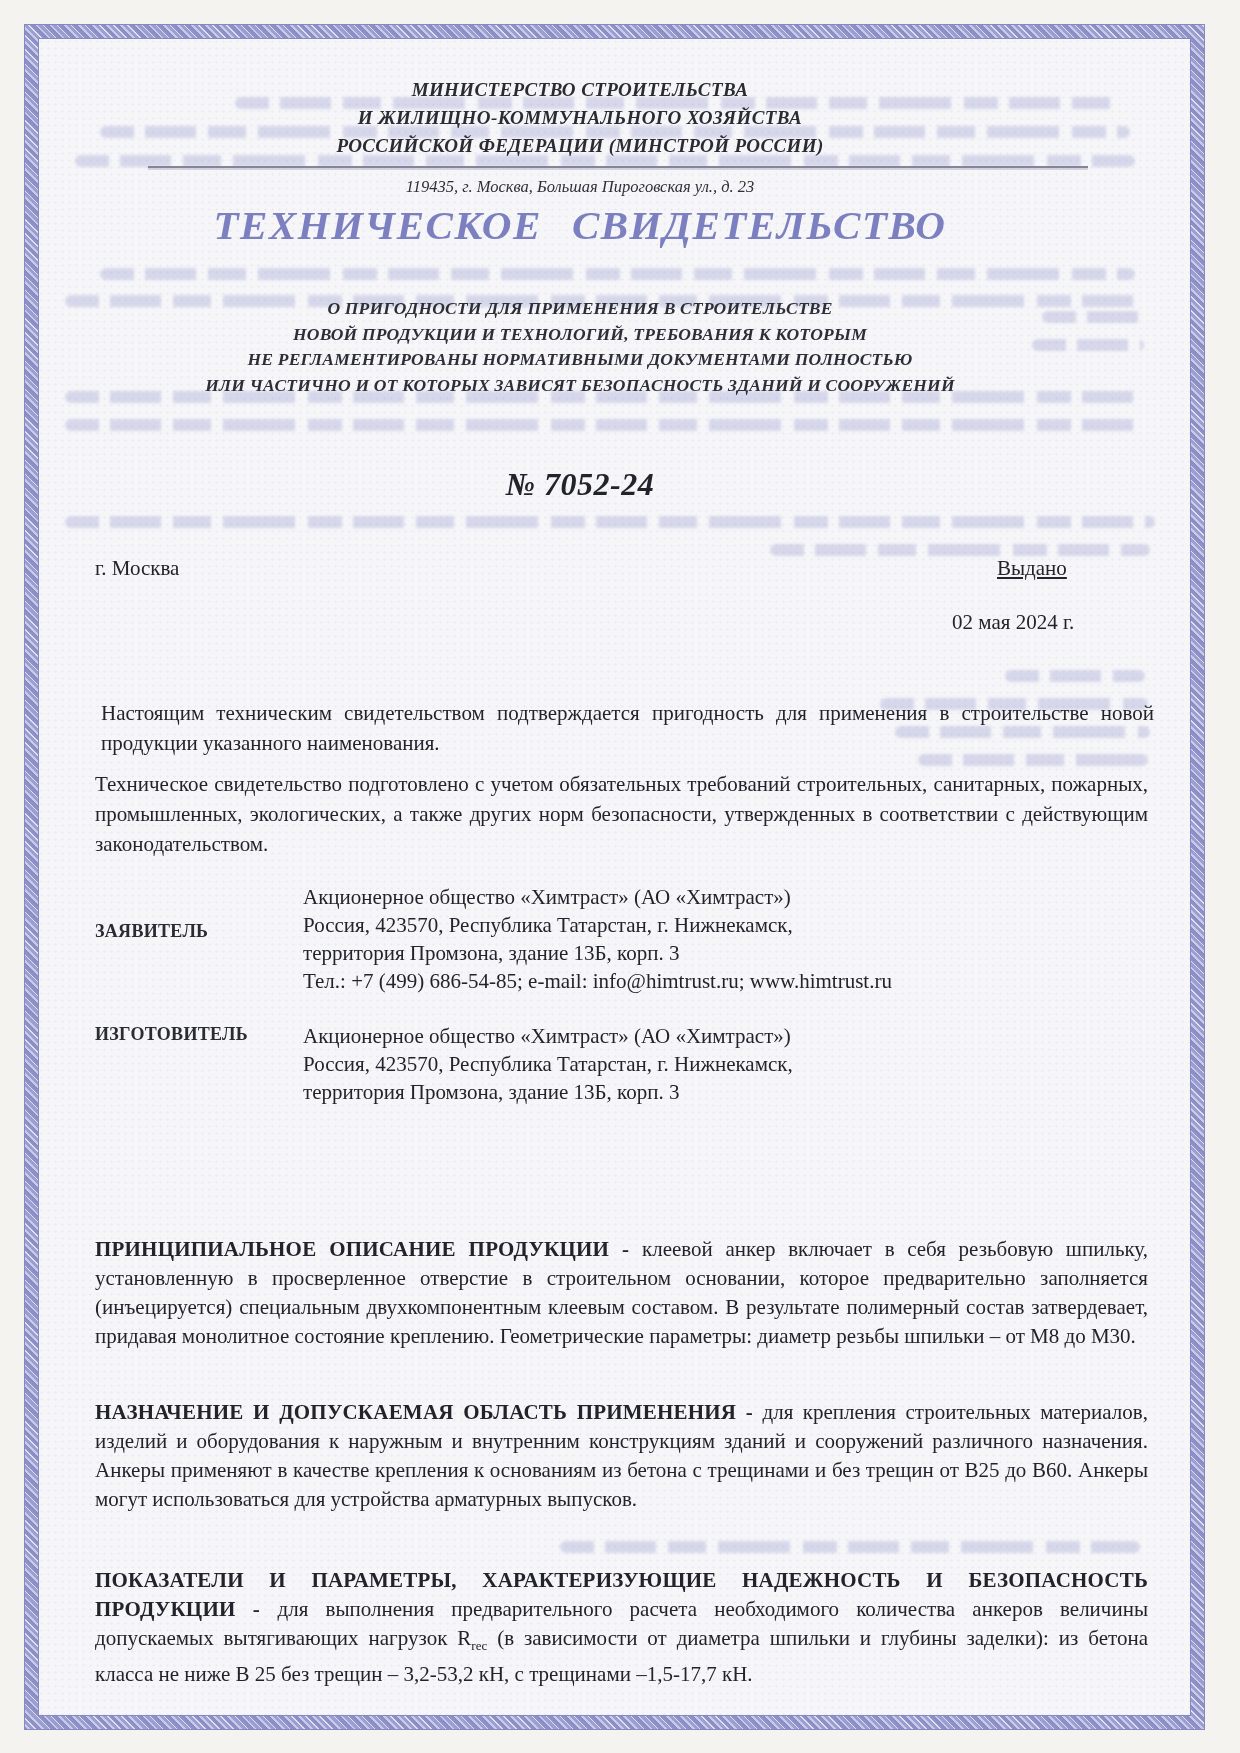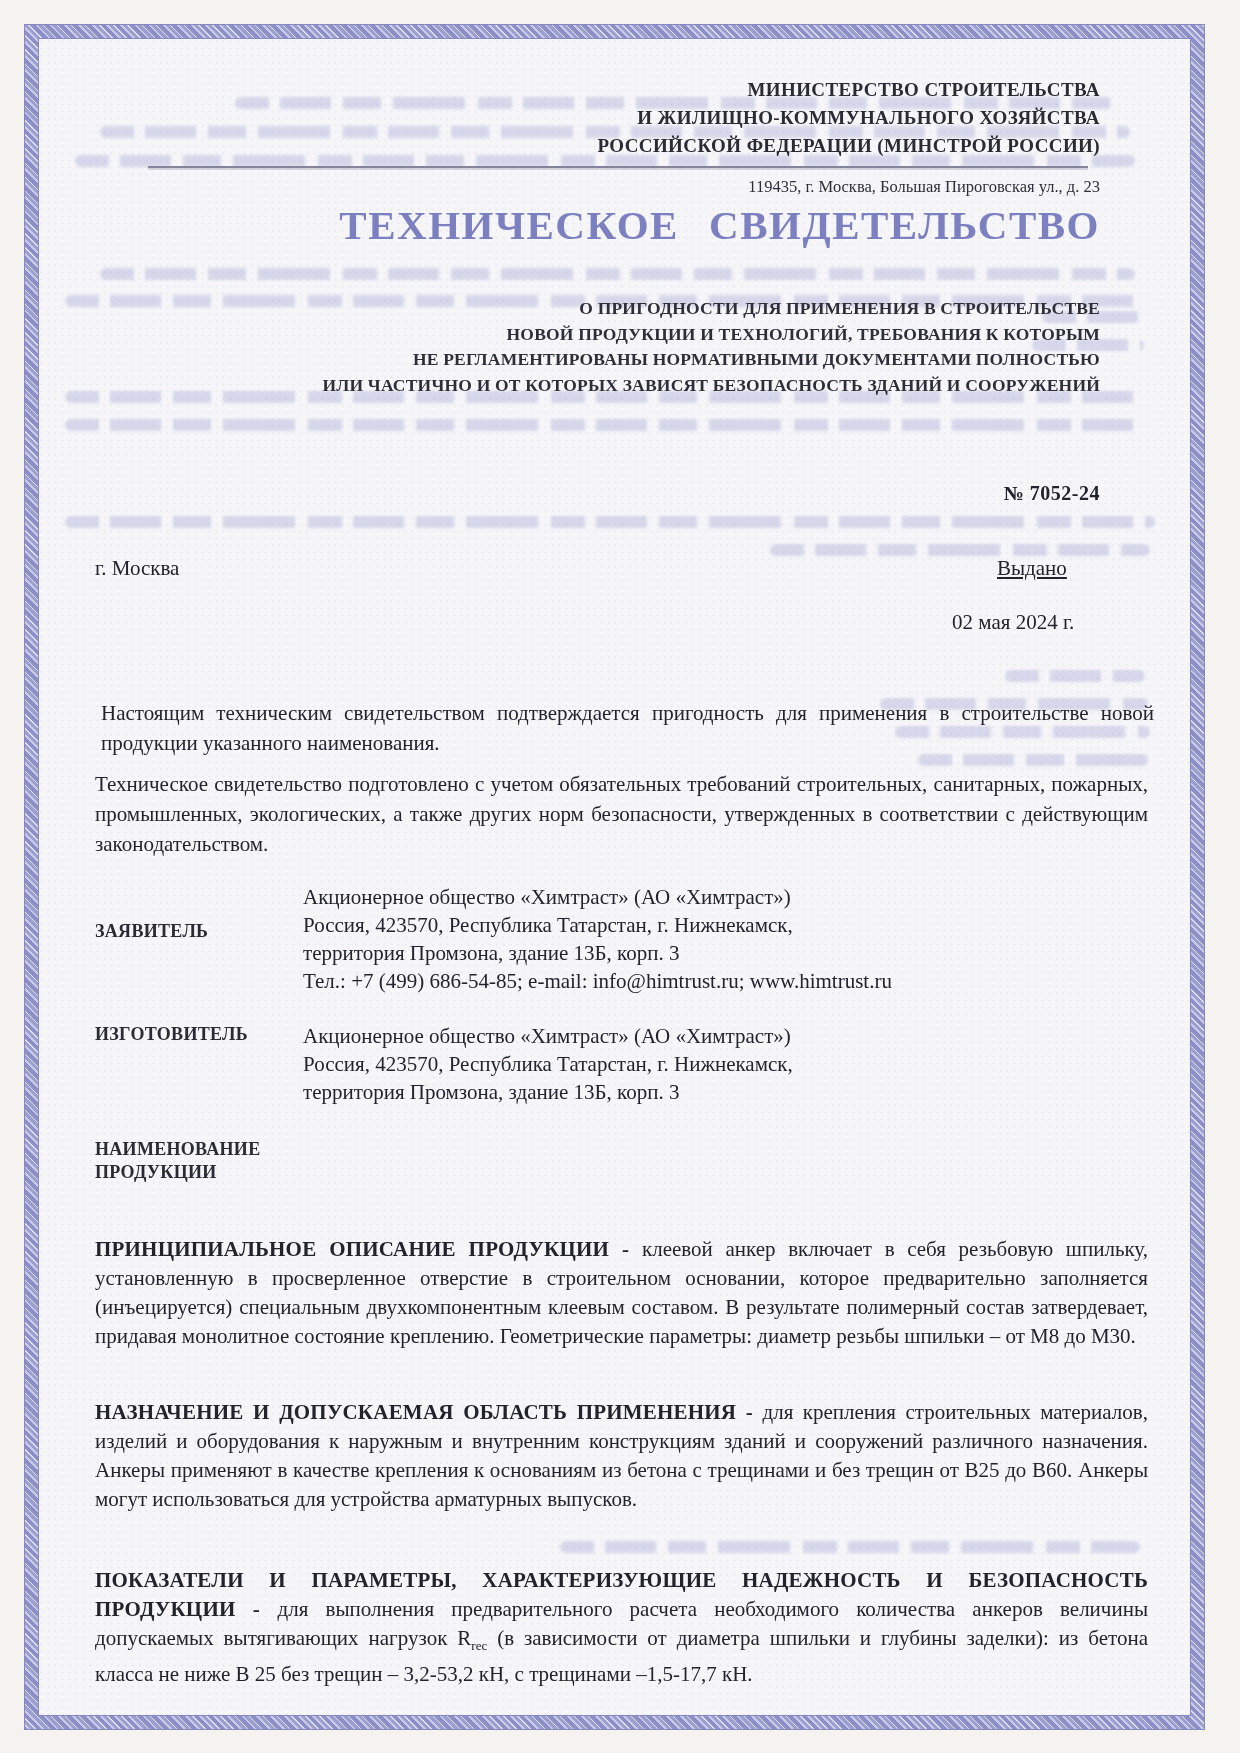--- a/index.html
+++ b/index.html
@@ -49,21 +49,22 @@
       #8f92c8 108px 146px, transparent 146px 158px,
       #8f92c8 158px 230px, transparent 230px 243px);
   }
 
   .content { position: absolute; inset: 0; }
 
   .center-col {
     position: absolute;
     left: 60px;
     width: 1040px;
-    text-align: right;
+    text-align: center;
+    font-style: italic;
   }
 
   .ministry {
     top: 76px;
     font-size: 19px;
     font-weight: bold;
     line-height: 28px;
     letter-spacing: 0.4px;
     color: #2b2b33;
   }
@@ -97,24 +98,23 @@
     top: 296px;
     font-size: 17.5px;
     font-weight: bold;
     line-height: 25.5px;
     color: #2e2e38;
     letter-spacing: 0.2px;
   }
 
   .cert-number {
     top: 466px;
-    font-size: 20px;
+    font-size: 32px;
     font-weight: bold;
     letter-spacing: 0.5px;
-    margin-top: 16px;
   }
 
   .city   { position: absolute; top: 556px; left: 95px;  font-size: 21px; }
   .issued { position: absolute; top: 556px; left: 997px; font-size: 21px; text-decoration: underline; }
   .idate  { position: absolute; top: 610px; left: 952px; font-size: 21px; }
 
   .par {
     position: absolute;
     left: 95px;
     width: 1053px;
@@ -207,21 +207,20 @@
       <div>Тел.: +7 (499) 686-54-85; e-mail: info@himtrust.ru; www.himtrust.ru</div>
     </div>
 
     <div class="flabel" style="top:1023px;">ИЗГОТОВИТЕЛЬ</div>
     <div class="fvalue" style="top:1022px;">
       <div>Акционерное общество «Химтраст» (АО «Химтраст»)</div>
       <div>Россия, 423570, Республика Татарстан, г. Нижнекамск,</div>
       <div>территория Промзона, здание 13Б, корп. 3</div>
     </div>
 
-    <div class="flabel" style="top:1138px;">НАИМЕНОВАНИЕ ПРОДУКЦИИ</div>
 
     <p class="par tight" style="top:1235px;"><b>ПРИНЦИПИАЛЬНОЕ ОПИСАНИЕ ПРОДУКЦИИ - </b><span>клеевой анкер включает в себя резьбовую шпильку, установленную в просверленное отверстие в строительном основании, которое предварительно заполняется (инъецируется) специальным двухкомпонентным клеевым составом. В результате полимерный состав затвердевает, придавая монолитное состояние креплению. Геометрические параметры: диаметр резьбы шпильки – от М8 до М30.</span></p>
 
     <p class="par tight" style="top:1398px;"><b>НАЗНАЧЕНИЕ И ДОПУСКАЕМАЯ ОБЛАСТЬ ПРИМЕНЕНИЯ - </b><span>для крепления строительных материалов, изделий и оборудования к наружным и внутренним конструкциям зданий и сооружений различного назначения. Анкеры применяют в качестве крепления к основаниям из бетона с трещинами и без трещин от В25 до В60. Анкеры могут использоваться для устройства арматурных выпусков.</span></p>
 
     <p class="par tight" style="top:1566px;"><b>ПОКАЗАТЕЛИ И ПАРАМЕТРЫ, ХАРАКТЕРИЗУЮЩИЕ НАДЕЖНОСТЬ И  БЕЗОПАСНОСТЬ ПРОДУКЦИИ  - </b><span>для выполнения предварительного расчета необходимого количества анкеров величины допускаемых вытягивающих нагрузок R</span><sub>rec</sub><span> (в зависимости от диаметра шпильки и глубины заделки): из бетона класса не ниже В 25 без трещин – 3,2-53,2 кН, с трещинами –1,5-17,7 кН.</span></p>
 
   </div>
 </div>
 

